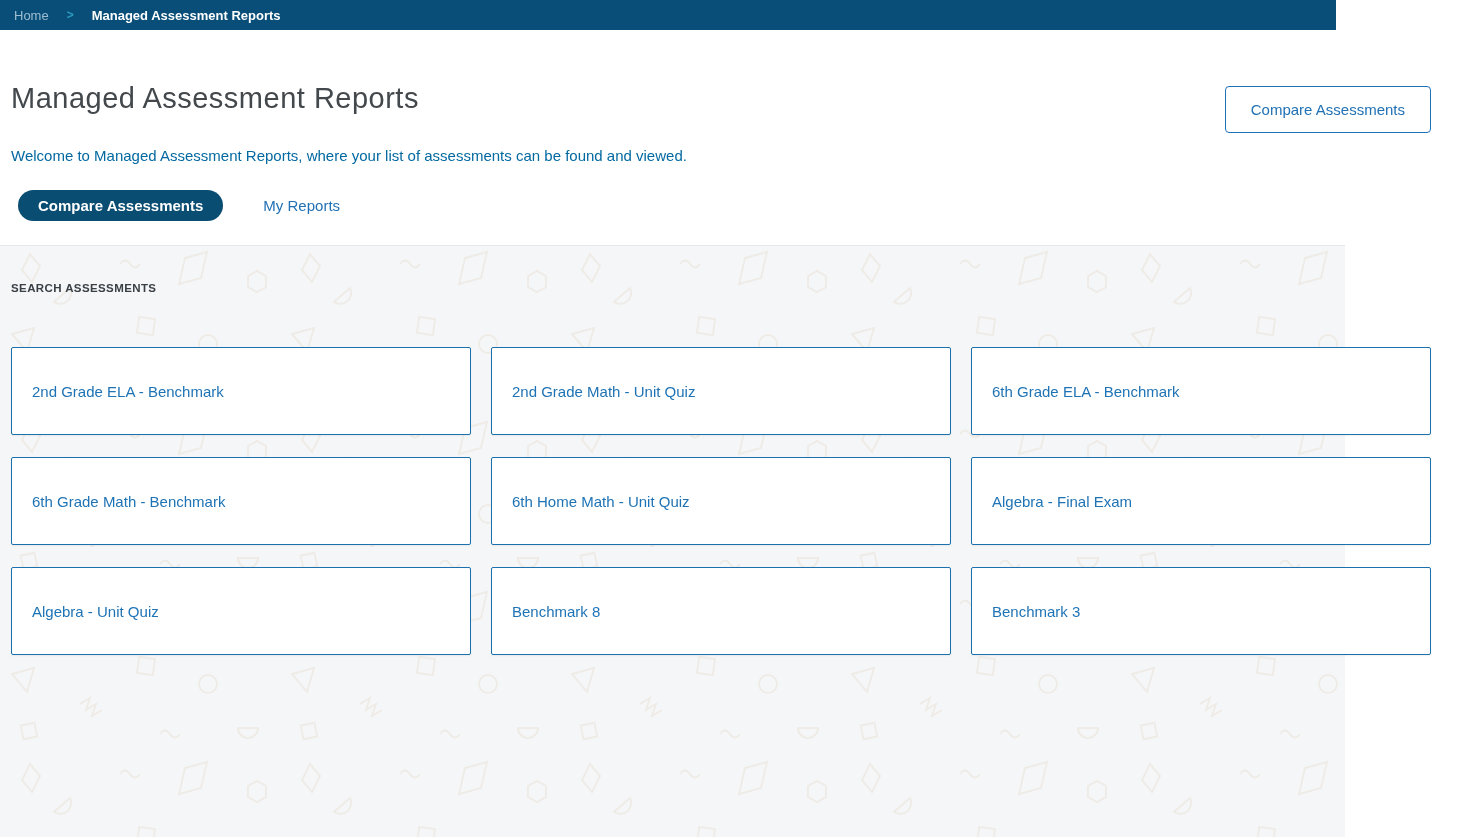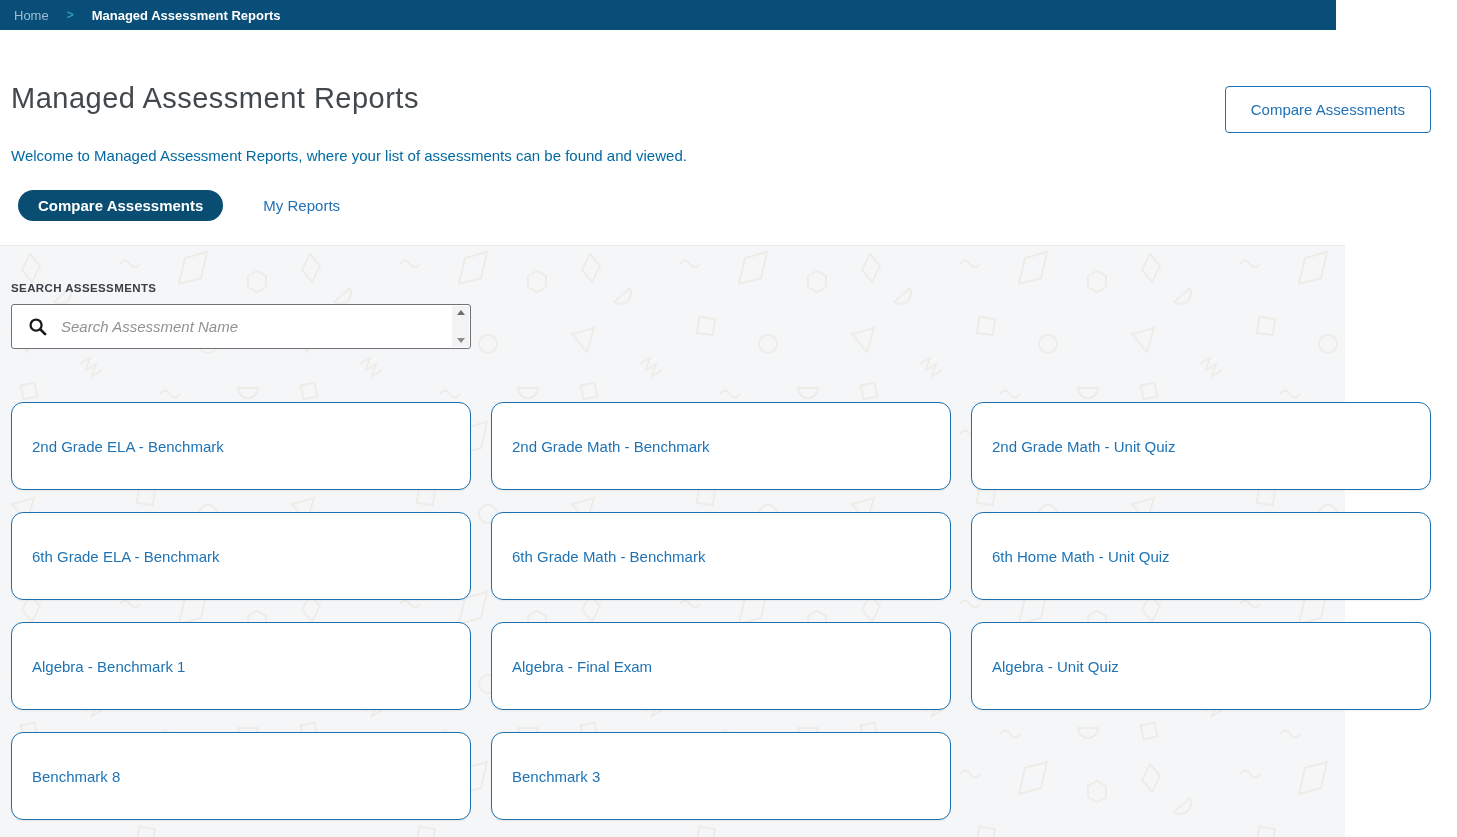--- a/index.html
+++ b/index.html
@@ -135,21 +135,21 @@
   .cards {
     margin-top: 53px;
     display: grid;
     grid-template-columns: repeat(3, 460px);
     gap: 22px 20px;
   }
   .card {
     height: 88px;
     background: #ffffff;
     border: 1px solid #1b70ad;
-    border-radius: 12px;
+    border-radius: 2px;
     display: flex; align-items: center;
     padding-left: 20px;
     cursor: pointer;
     box-shadow: 0 1px 2px rgba(0,0,0,0.06);
   }
   .card-label { color: #1e73b5; font-size: 15px; }
 </style>
 </head>
 <body>
 
@@ -190,55 +190,36 @@
           <path d="M160 148 q5 -7 10 0 q5 7 10 0"></path>
         </g>
       </pattern>
     </defs>
     <rect width="100%" height="100%" fill="url(#confetti)"></rect>
   </svg>
 
   <div class="content-inner">
     <div class="search-label">SEARCH ASSESSMENTS</div>
 
-    <div class="search-box">
-      <span class="search-icon-wrap">
-        <svg width="19" height="19" viewBox="0 0 20 20" fill="none">
-          <circle cx="8.5" cy="8.5" r="5.8" stroke="#1a1a1a" stroke-width="2.4"></circle>
-          <line x1="13" y1="13" x2="18" y2="18" stroke="#1a1a1a" stroke-width="2.8" stroke-linecap="round"></line>
-        </svg>
-      </span>
-      <input class="search-input" type="text" placeholder="Search Assessment Name" style="">
-      <div class="input-scrollbar">
-        <span class="arrow-up"></span>
-        <span class="arrow-down"></span>
-      </div>
-    </div>
 
     <div class="cards">
       <div class="card">
           <span class="card-label">2nd Grade ELA - Benchmark</span>
         </div>
       <div class="card">
-          <span class="card-label">2nd Grade Math - Benchmark</span>
-        </div>
-      <div class="card">
           <span class="card-label">2nd Grade Math - Unit Quiz</span>
         </div>
       <div class="card">
           <span class="card-label">6th Grade ELA - Benchmark</span>
         </div>
       <div class="card">
           <span class="card-label">6th Grade Math - Benchmark</span>
         </div>
       <div class="card">
           <span class="card-label">6th Home Math - Unit Quiz</span>
-        </div>
-      <div class="card">
-          <span class="card-label">Algebra - Benchmark 1</span>
         </div>
       <div class="card">
           <span class="card-label">Algebra - Final Exam</span>
         </div>
       <div class="card">
           <span class="card-label">Algebra - Unit Quiz</span>
         </div>
       <div class="card">
           <span class="card-label">Benchmark 8</span>
         </div>

